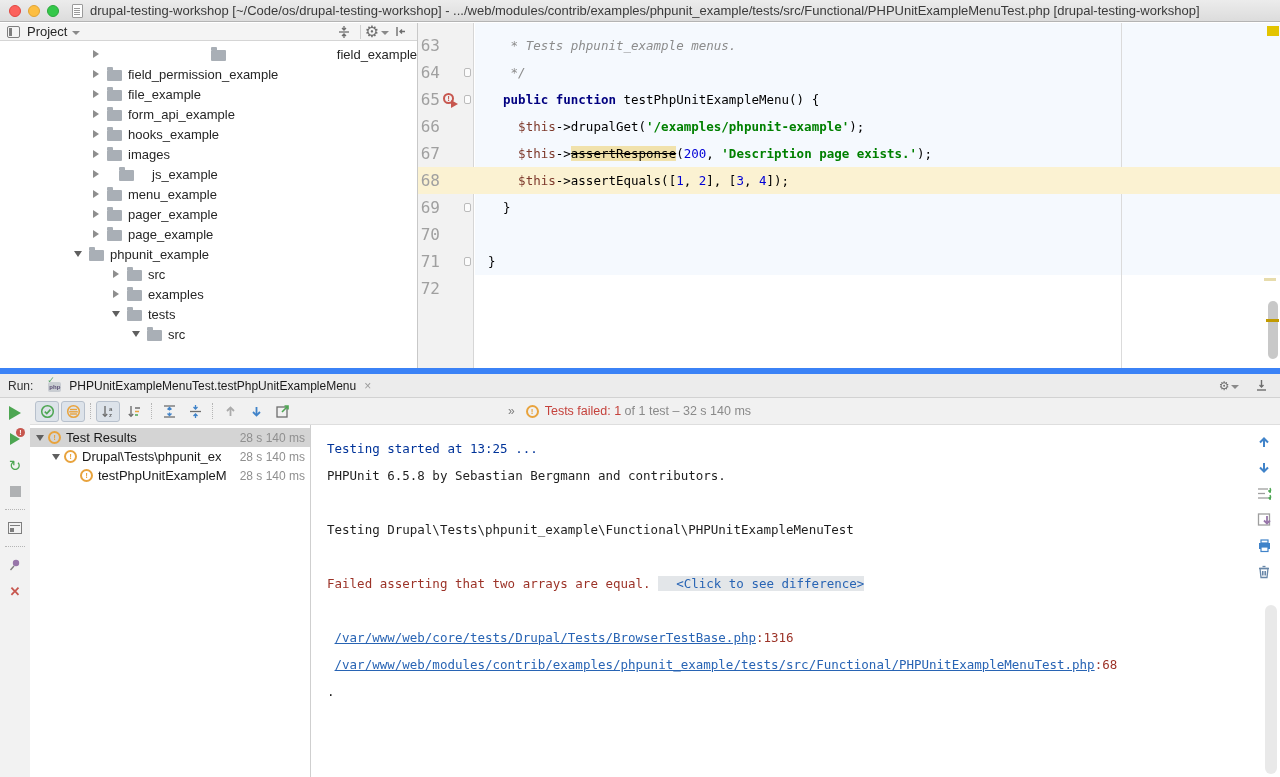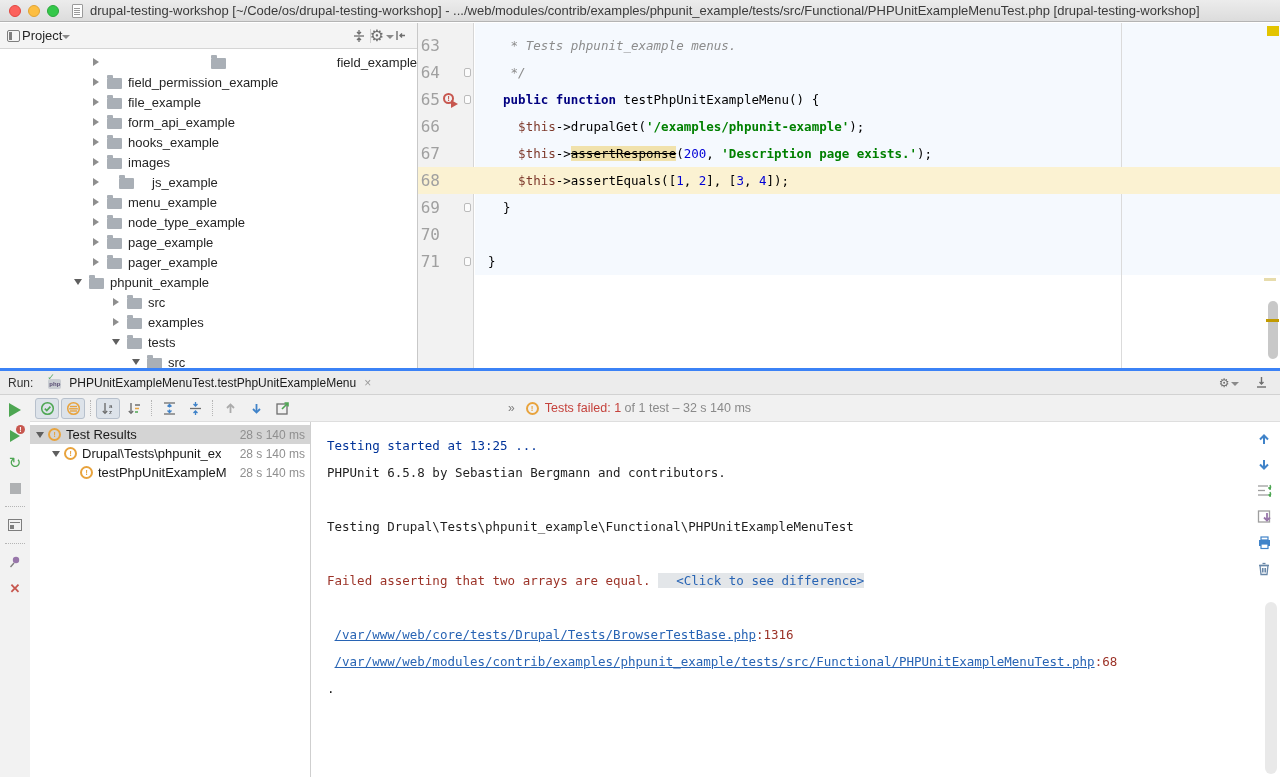--- a/index.html
+++ b/index.html
@@ -19,22 +19,22 @@
   .doc-icon::before { content:''; position:absolute; left:1px; top:3px; width:6px; height:1px;
     background:#9A9A9A; box-shadow:0 2px 0 #9A9A9A, 0 4px 0 #9A9A9A, 0 6px 0 #9A9A9A; }
   .title-text { font-size:13px; color:#3A3A3A; white-space:nowrap; overflow:hidden; }
 
   
   .main { position:absolute; top:23px; left:0; right:0; height:345px; display:flex; }
 
   
   .project { width:418px; flex:none; border-right:1px solid #C8C8C8; background:#fff;
     display:flex; flex-direction:column; }
-  .pp-header { height:26px; flex:none; background:#F4F4F4; border-bottom:1px solid #D5D5D5;
-    display:flex; align-items:center; padding:0 8px 0 7px; }
+  .pp-header { height:18px; flex:none; background:#F4F4F4; border-bottom:1px solid #D5D5D5;
+    display:flex; align-items:center; padding:0 8px 0 7px; gap:5px; }
   .pp-winicon { width:13px; height:12px; border:1px solid #7E7E7E; border-radius:2px; position:relative; }
   .pp-winicon::before { content:''; position:absolute; left:1px; top:1px; bottom:1px; width:3px; background:#7E7E7E; }
   .pp-title { font-size:13px; color:#262626; margin-left:2px; }
   .caret { width:0; height:0; border-left:4px solid transparent; border-right:4px solid transparent;
     border-top:4px solid #8A8A8A; margin-top:2px; }
   .pp-sp { flex:1; }
   .hicon { width:18px; height:18px; display:flex; align-items:center; justify-content:center; color:#6E6E6E; }
   .pp-vsep { width:1px; height:14px; background:#CFCFCF; margin:0 2px; }
   .pp-tree { flex:1; overflow:hidden; padding-top:3px; }
   .pt-row { height:20px; display:flex; align-items:center; font-size:13px; color:#262626; white-space:nowrap; }
@@ -70,21 +70,21 @@
   .tok-var { color:#7E3A2C; }
   .tok-plain { color:#000; }
   .tok-dep { color:#000; text-decoration:line-through; background:#F1E2AC; }
   .ed-ind { position:absolute; right:1px; top:3px; width:12px; height:10px; background:#E3C400; }
   .ed-mark1 { position:absolute; right:4px; top:255px; width:12px; height:3px; background:#E7DCAC; }
   .ed-thumb { position:absolute; right:2px; top:278px; width:10px; height:58px; background:#A3A3A3; opacity:.6; border-radius:5px; }
   .ed-mark2 { position:absolute; right:1px; top:296px; width:13px; height:3px; background:#C19A00; }
 
   
   .runpanel { position:absolute; left:0; top:368px; right:0; height:409px; background:#fff;
-    border-top:3px solid #3b82f6; display:flex; flex-direction:column; }
+    border-top:6px solid #3b82f6; display:flex; flex-direction:column; }
   .run-tabs { height:24px; flex:none; background:#ECECEC; border-bottom:1px solid #D2D2D2;
     display:flex; align-items:center; padding:0 10px 0 8px; font-size:12px; color:#333; }
   .run-tab { display:flex; align-items:center; gap:6px; padding:0 6px; height:100%; margin-left:8px; }
   .tab-ficon { width:16px; height:15px; position:relative; flex:none; }
   .tab-ficon .ph { position:absolute; left:1px; top:4px; width:13px; height:10px; background:#C9CDD2;
     border-radius:2px; color:#5A4E74; font:bold 6px/10px "Liberation Sans",sans-serif; text-align:center; }
   .tab-ficon .ck { position:absolute; left:0; top:-2px; color:#59A869; font:bold 9px/9px "DejaVu Sans",sans-serif; }
   .tab-title { color:#1A1A1A; }
   .tab-close { color:#9B9B9B; font-size:12px; margin-left:2px; }
   .rt-sp { flex:1; }
@@ -234,35 +234,28 @@
             <span class="tri-right"></span>
           </span>
           <span class="folder"></span>
           <span class="pt-label">menu_example</span>
         </div>
         <div class="pt-row" style="padding-left: 90px;">
           <span class="tw">
             <span class="tri-right"></span>
           </span>
           <span class="folder"></span>
-          <span class="pt-label">node_type_example</span>
+          <span class="pt-label">pager_example</span>
         </div>
         <div class="pt-row" style="padding-left: 90px;">
           <span class="tw">
             <span class="tri-right"></span>
           </span>
           <span class="folder"></span>
           <span class="pt-label">page_example</span>
-        </div>
-        <div class="pt-row" style="padding-left: 90px;">
-          <span class="tw">
-            <span class="tri-right"></span>
-          </span>
-          <span class="folder"></span>
-          <span class="pt-label">pager_example</span>
         </div>
         <div class="pt-row" style="padding-left: 72px;">
           <span class="tw">
             <span class="tri-down"></span>
           </span>
           <span class="folder"></span>
           <span class="pt-label">phpunit_example</span>
         </div>
         <div class="pt-row" style="padding-left: 110px;">
           <span class="tw">
@@ -375,20 +368,28 @@
         </div>
         <div class="ed-row">
           <span class="ed-gutter">
             <span class="ed-num">71</span>
             <span class="ed-ic"></span>
             <span class="ed-fold">
               <span class="fm"></span>
             </span>
           </span>
           <span class="ed-code"><span class="tok-plain">}</span></span>
+        </div>
+        <div class="ed-row">
+          <span class="ed-gutter">
+            <span class="ed-num">72</span>
+            <span class="ed-ic"></span>
+            <span class="ed-fold"></span>
+          </span>
+          <span class="ed-code"></span>
         </div>
       </div>
     <div class="ed-ind"></div>
     <div class="ed-mark1"></div>
     <div class="ed-thumb"></div>
     <div class="ed-mark2"></div>
   </div>
 </div>
 
 <div class="runpanel">

